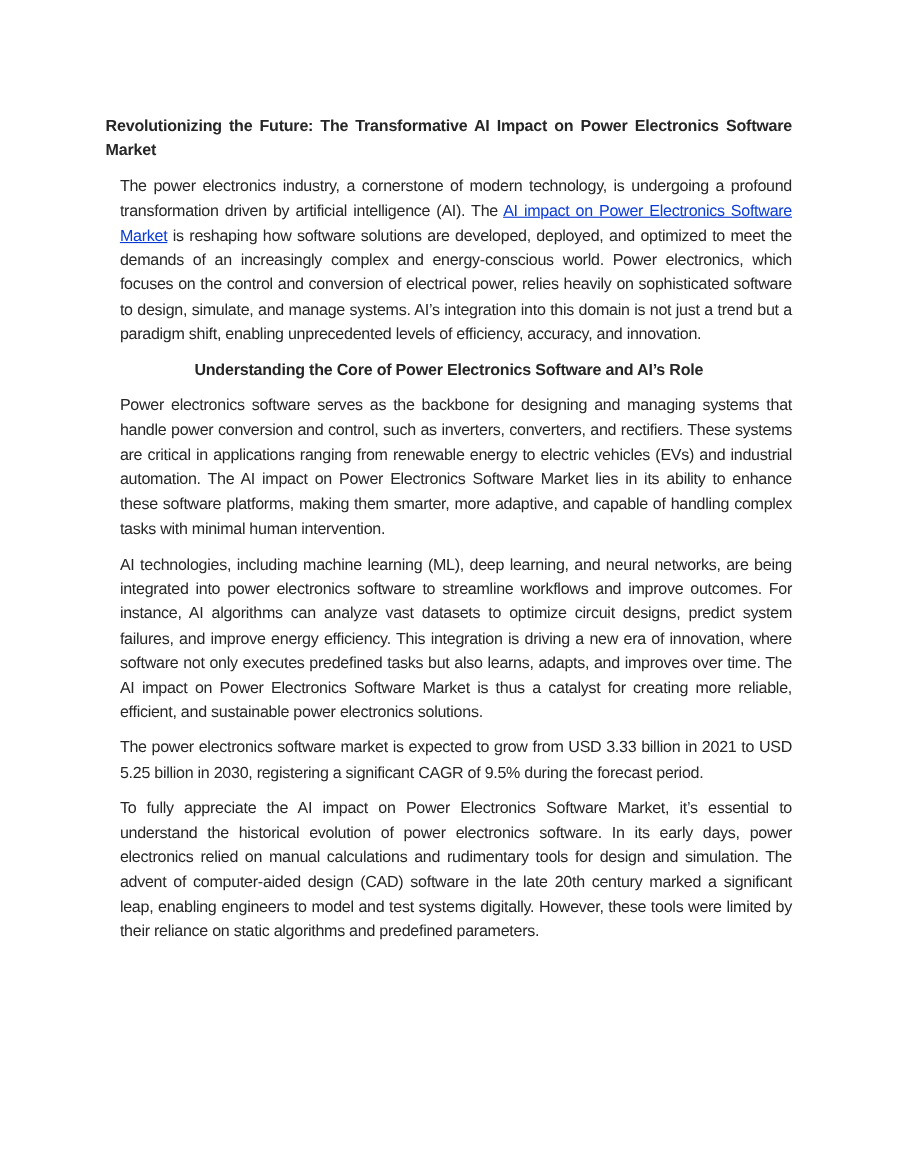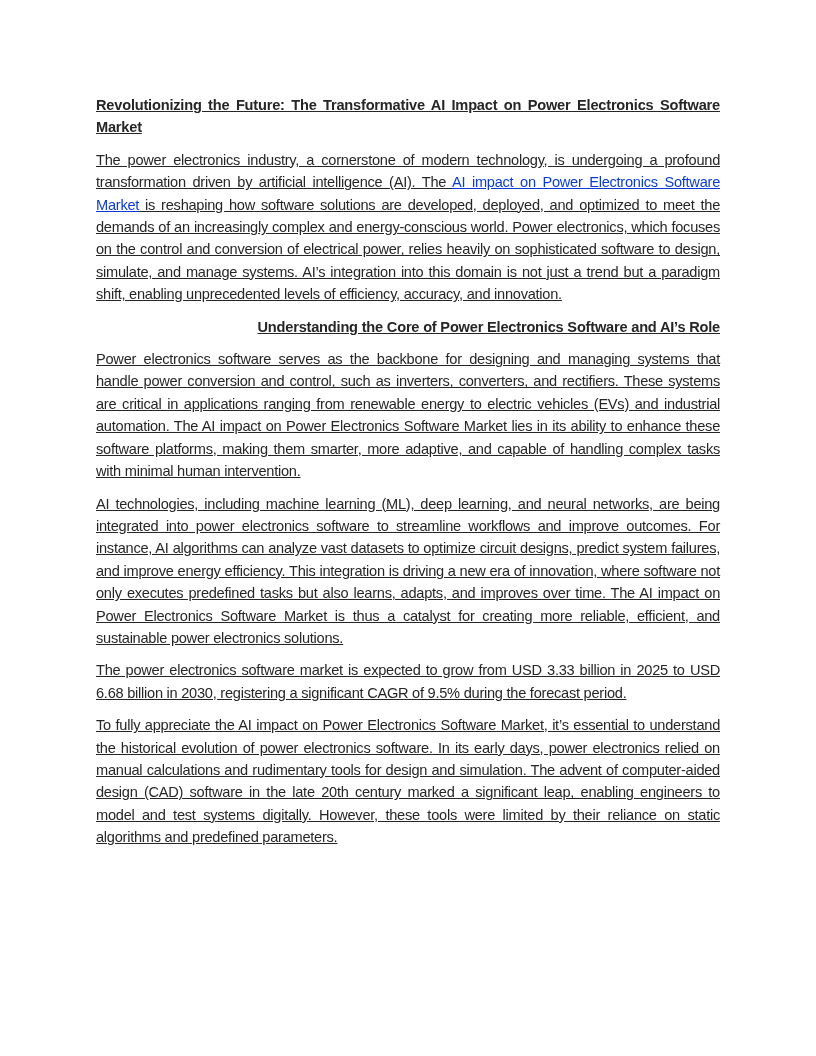--- a/index.html
+++ b/index.html
@@ -9,56 +9,55 @@
     }
     body {
       width: 816px;
       height: 1056px;
       overflow: hidden;
       position: relative;
     }
     .page {
       position: absolute;
       left: 96px;
-      top: 94px;
+      top: 104px;
       width: 624px;
       font-family: "Liberation Sans", sans-serif;
       font-size: 14.6px;
       line-height: 22.4px;
       color: #262626;
       text-align: justify;
-      text-decoration: underline;
     }
     h1, h2 {
       font-family: "Liberation Sans", sans-serif;
       font-weight: bold;
       font-size: 14.6px;
       line-height: 22.4px;
       color: #262626;
       margin: 0 0 10px 0;
       text-align: justify;
       letter-spacing: -0.2px;
     }
-    h2 { margin-top: 0; text-align: right; }
+    h2 { margin-top: 0; text-align: center; }
     p {
-      margin: 0 0 10px 0;
+      margin: 0 0 10px 13px;
       letter-spacing: -0.25px;
     }
     a.inline-link {
       color: #0a3bd6;
       text-decoration: underline;
     }
   </style>
 </head>
 <body>
 
 <div class="page">
   <h1>Revolutionizing the Future: The Transformative AI Impact on Power Electronics Software Market</h1>
 
   <p><span>The power electronics industry, a cornerstone of modern technology, is undergoing a profound transformation driven by artificial intelligence (AI). The </span><a class="inline-link" href="#">AI impact on Power Electronics Software Market</a><span> is reshaping how software solutions are developed, deployed, and optimized to meet the demands of an increasingly complex and energy-conscious world. Power electronics, which focuses on the control and conversion of electrical power, relies heavily on sophisticated software to design, simulate, and manage systems. AI’s integration into this domain is not just a trend but a paradigm shift, enabling unprecedented levels of efficiency, accuracy, and innovation.</span></p>
 
   <h2>Understanding the Core of Power Electronics Software and AI’s Role</h2>
   <p>Power electronics software serves as the backbone for designing and managing systems that handle power conversion and control, such as inverters, converters, and rectifiers. These systems are critical in applications ranging from renewable energy to electric vehicles (EVs) and industrial automation. The AI impact on Power Electronics Software Market lies in its ability to enhance these software platforms, making them smarter, more adaptive, and capable of handling complex tasks with minimal human intervention.</p>
   <p>AI technologies, including machine learning (ML), deep learning, and neural networks, are being integrated into power electronics software to streamline workflows and improve outcomes. For instance, AI algorithms can analyze vast datasets to optimize circuit designs, predict system failures, and improve energy efficiency. This integration is driving a new era of innovation, where software not only executes predefined tasks but also learns, adapts, and improves over time. The AI impact on Power Electronics Software Market is thus a catalyst for creating more reliable, efficient, and sustainable power electronics solutions.</p>
-  <p>The power electronics software market is expected to grow from USD 3.33 billion in 2025 to USD 6.68 billion in 2030, registering a significant CAGR of 9.5% during the forecast period.</p>
+  <p>The power electronics software market is expected to grow from USD 3.33 billion in 2021 to USD 5.25 billion in 2030, registering a significant CAGR of 9.5% during the forecast period.</p>
 
   <p>To fully appreciate the AI impact on Power Electronics Software Market, it’s essential to understand the historical evolution of power electronics software. In its early days, power electronics relied on manual calculations and rudimentary tools for design and simulation. The advent of computer-aided design (CAD) software in the late 20th century marked a significant leap, enabling engineers to model and test systems digitally. However, these tools were limited by their reliance on static algorithms and predefined parameters.</p>
 </div>
 
 </body></html>

